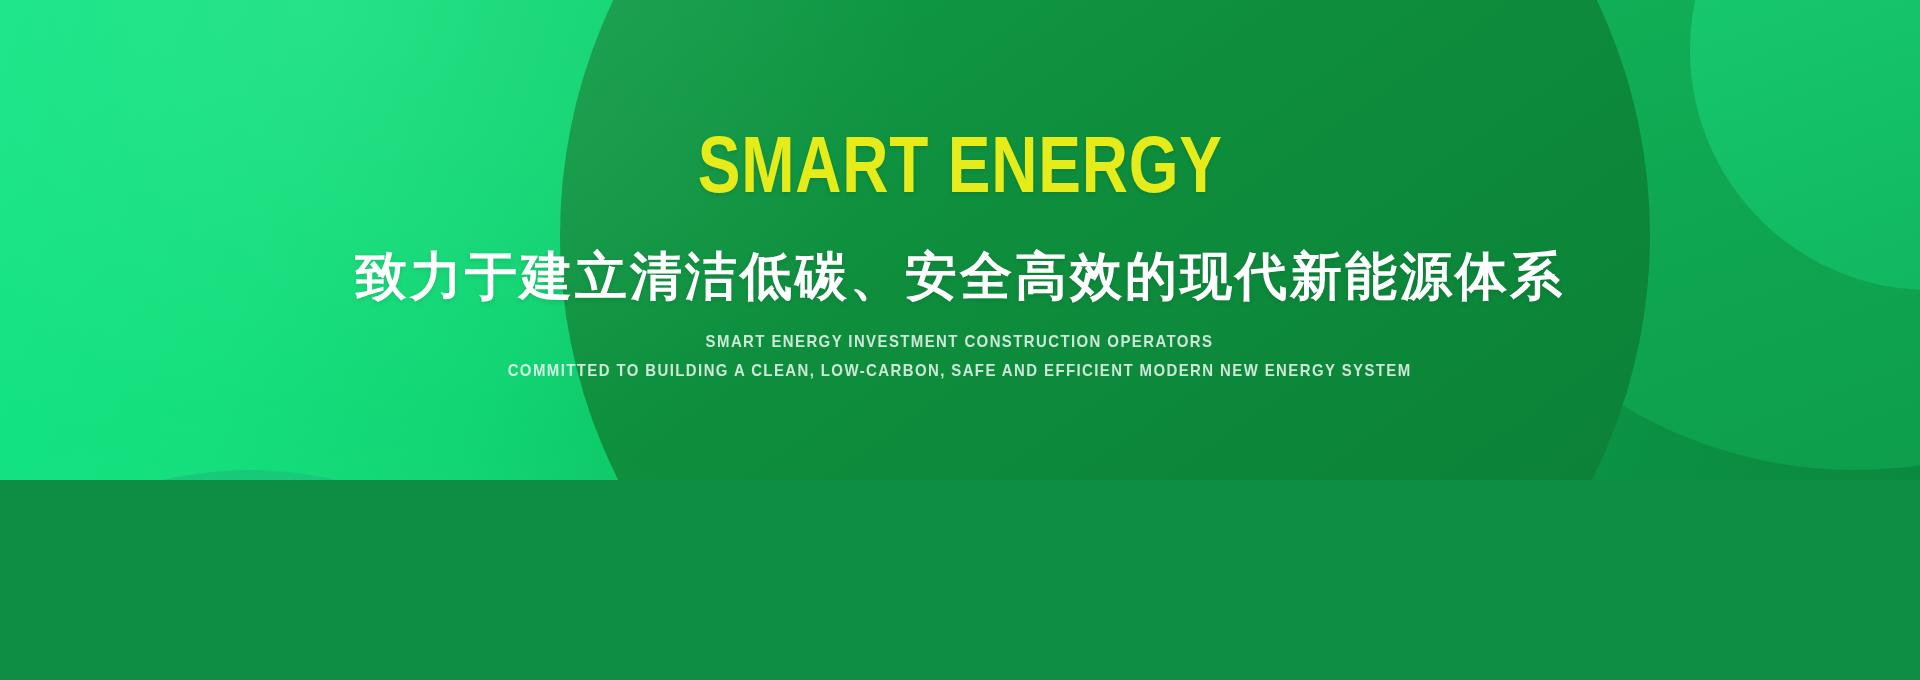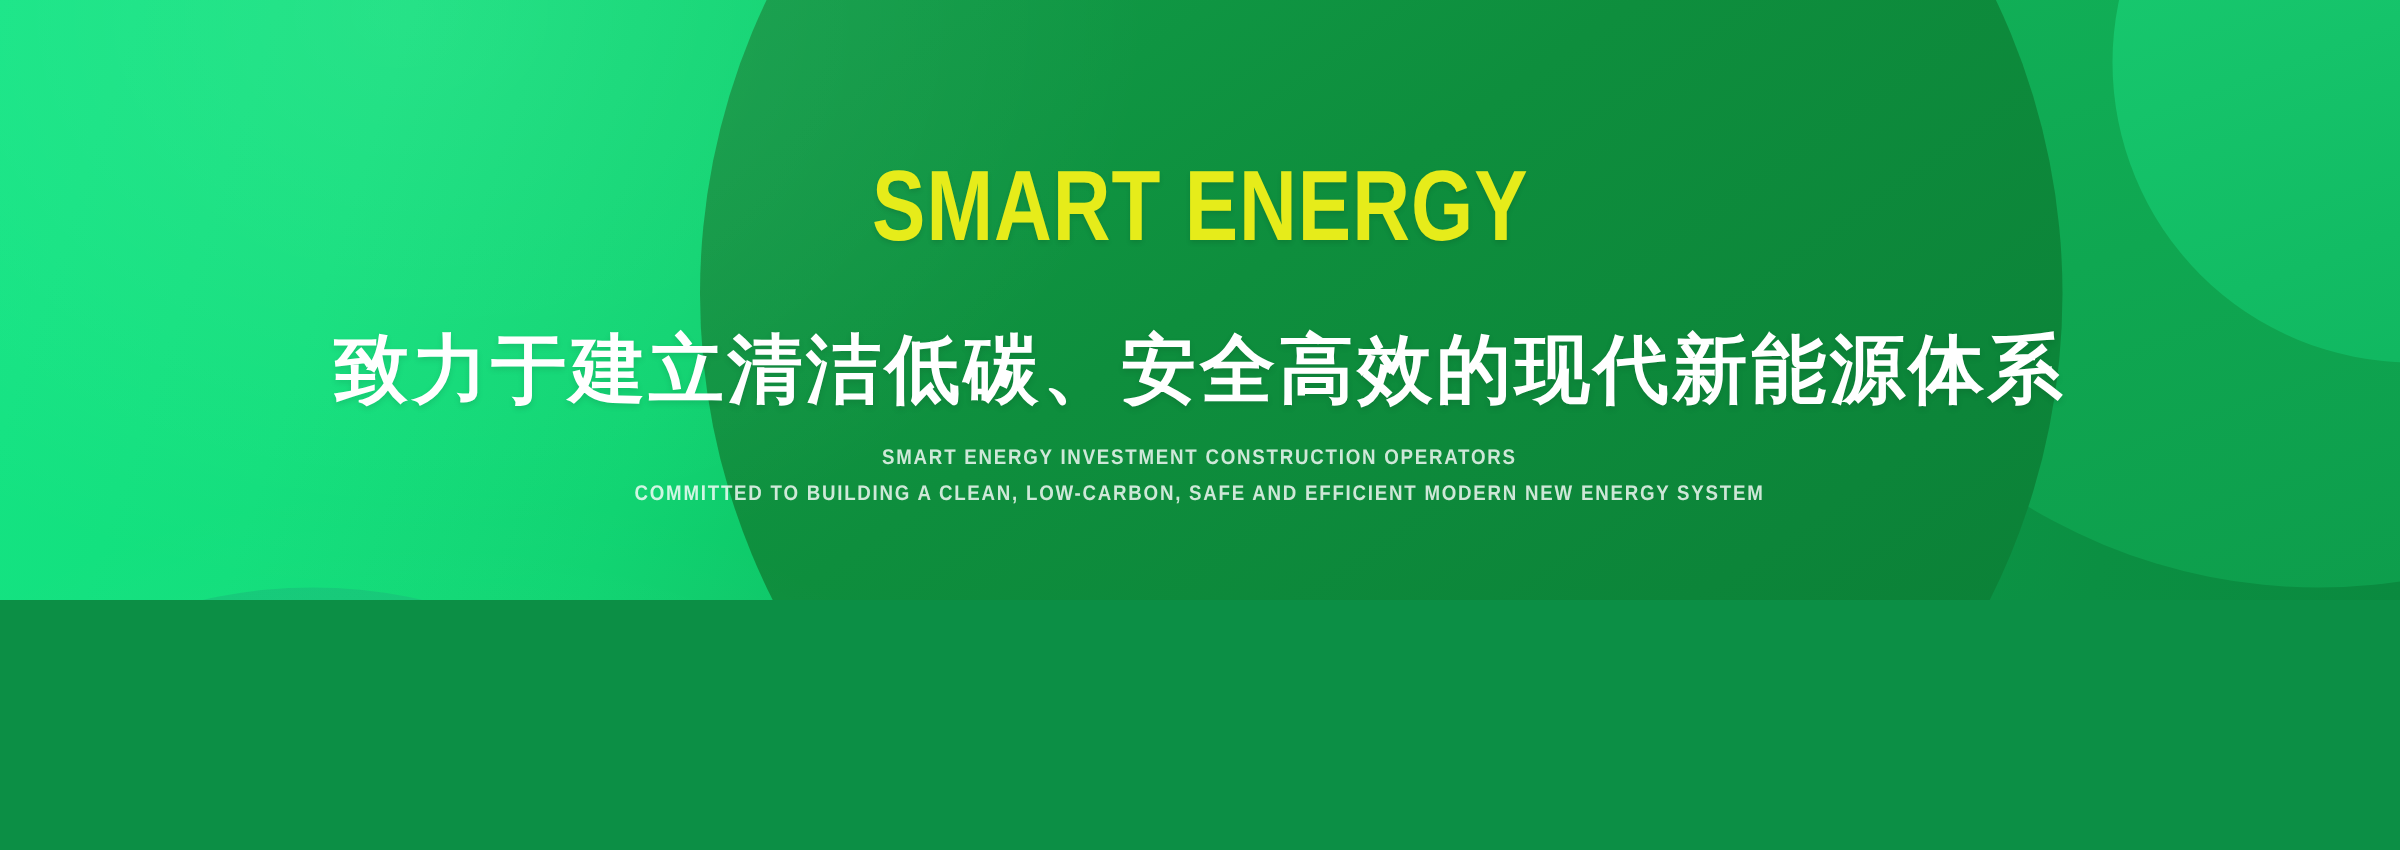--- a/index.html
+++ b/index.html
@@ -130,26 +130,26 @@
     line-height: 1.0;
     font-weight: 700;
     letter-spacing: 1px;
     white-space: nowrap;
     margin: 12px 0 0 0;
     text-shadow: 0 2px 6px rgba(0,0,0,0.12);
   }
 
   .subhead-cn {
     color: #ffffff;
-    font-size: 60px;
+    font-size: 52px;
     line-height: 1.0;
     font-weight: 700;
     letter-spacing: 3px;
     white-space: nowrap;
-    margin: 64px 0 0 0;
+    margin: 48px 0 0 0;
     text-shadow: 0 2px 5px rgba(0,0,0,0.10);
   }
 
   .tagline-en {
     color: rgba(255,255,255,0.80);
     font-size: 17px;
     font-weight: 700;
     letter-spacing: 1.6px;
     white-space: nowrap;
     transform: scaleX(0.88);

